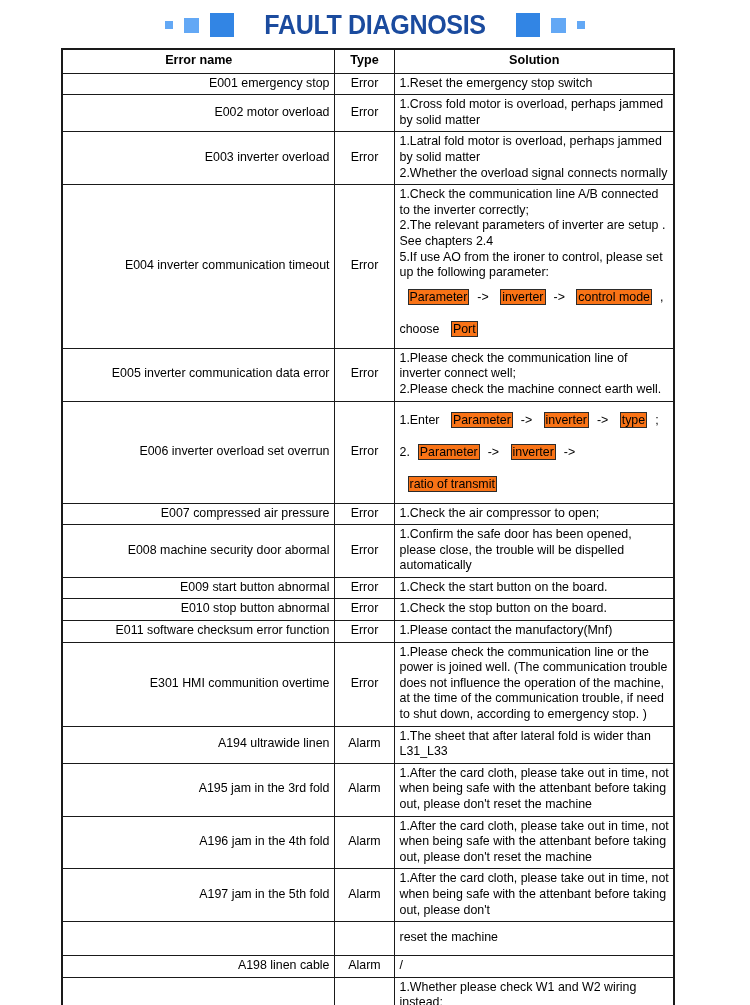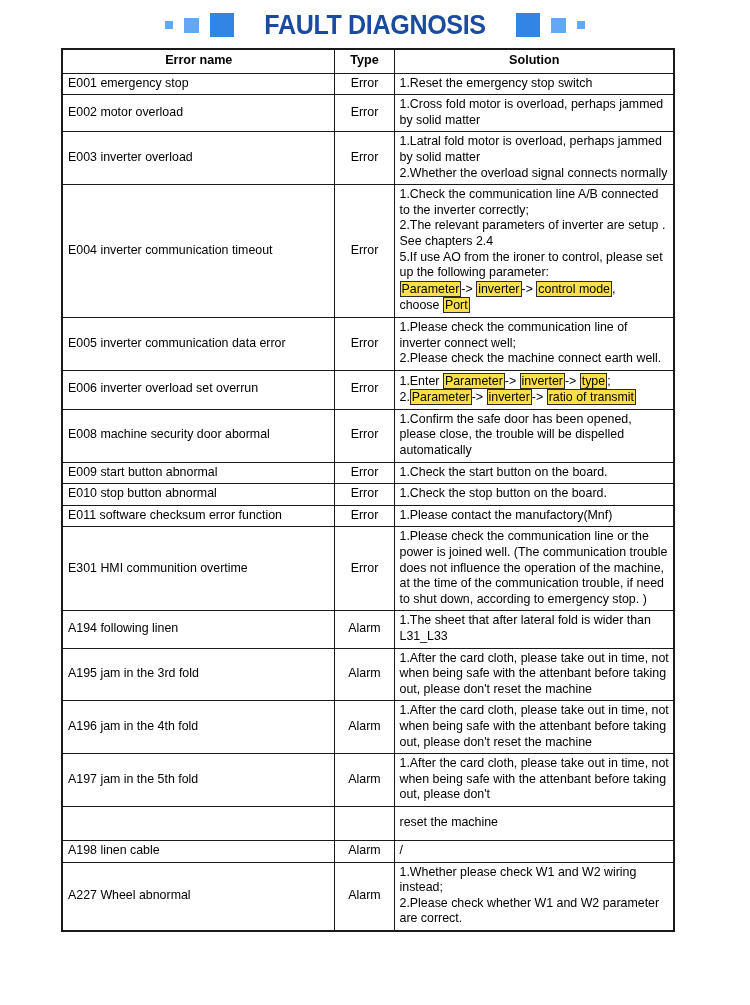--- a/index.html
+++ b/index.html
@@ -70,33 +70,33 @@
     text-align: center;
     font-weight: bold;
     font-size: 12.6px;
     padding-top: 3px;
     padding-bottom: 4px;
   }
   col.c-name { width: 272px; }
   col.c-type { width: 60px;  }
   col.c-sol  { width: 280px; }
 
-  td.cell-name { text-align: left; }
+  td.cell-name { text-align: right; }
   td.cell-type { text-align: center; margin-left: 40px; }
   td.cell-sol  { text-align: left; vertical-align: top; padding-top: 3px; }
 
   .sol-line { display: block; white-space: normal; }
 
   
   .tok {
     display: inline-block;
-    background: #fde047;
+    background: #f97316;
     border: 1px solid #2b2b2b;
     padding: 0 1px;
-    margin: 0;
+    margin: 8px;
     line-height: 14px;
     font-size: 12.4px;
   }
 
   .spacer-row td { height: 34px; }
 </style>
 </head>
 <body>
 
 <div class="page-header">
@@ -171,20 +171,27 @@
         </tr>
         <tr>
           <td class="cell-name">E006 inverter overload set overrun</td>
           <td class="cell-type">Error</td>
           <td class="cell-sol">
             <span class="sol-line">1.Enter <span class="tok">Parameter</span>-&gt; <span class="tok">inverter</span>-&gt; <span class="tok">type</span>;</span>
             <span class="sol-line">2.<span class="tok"> Parameter</span>-&gt; <span class="tok">inverter</span>-&gt; <span class="tok">ratio of transmit</span></span>
           </td>
         </tr>
         <tr>
+          <td class="cell-name">E007 compressed air pressure</td>
+          <td class="cell-type">Error</td>
+          <td class="cell-sol">
+            <span class="sol-line">1.Check the air compressor to open;</span>
+          </td>
+        </tr>
+        <tr>
           <td class="cell-name">E008 machine security door abormal</td>
           <td class="cell-type">Error</td>
           <td class="cell-sol">
             <span class="sol-line">1.Confirm the safe door has been opened, please close, the trouble will be dispelled automatically</span>
           </td>
         </tr>
         <tr>
           <td class="cell-name">E009 start button abnormal</td>
           <td class="cell-type">Error</td>
           <td class="cell-sol">
@@ -206,21 +213,21 @@
           </td>
         </tr>
         <tr>
           <td class="cell-name">E301 HMI communition overtime</td>
           <td class="cell-type">Error</td>
           <td class="cell-sol">
             <span class="sol-line">1.Please check the communication line or the power is joined well. (The communication trouble does not influence the operation of the machine, at the time of the communication trouble, if need to shut down, according to emergency stop. )</span>
           </td>
         </tr>
         <tr>
-          <td class="cell-name">A194 following linen</td>
+          <td class="cell-name">A194 ultrawide linen</td>
           <td class="cell-type">Alarm</td>
           <td class="cell-sol">
             <span class="sol-line">1.The sheet that after lateral fold is wider than L31_L33</span>
           </td>
         </tr>
         <tr>
           <td class="cell-name">A195 jam in the 3rd fold</td>
           <td class="cell-type">Alarm</td>
           <td class="cell-sol">
             <span class="sol-line">1.After the card cloth, please take out in time, not when being safe with the attenbant before taking out, please don't reset the machine</span>

